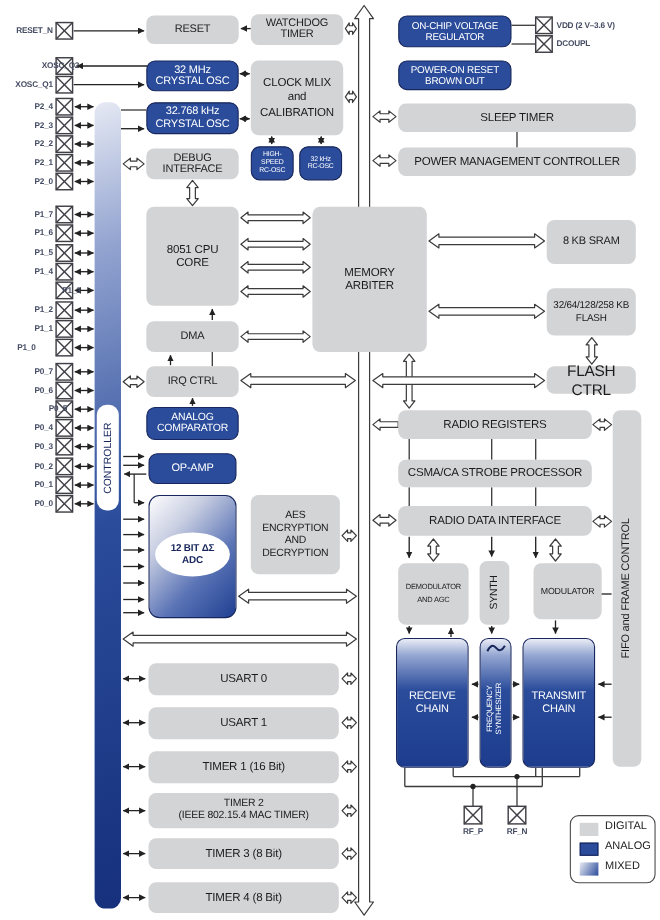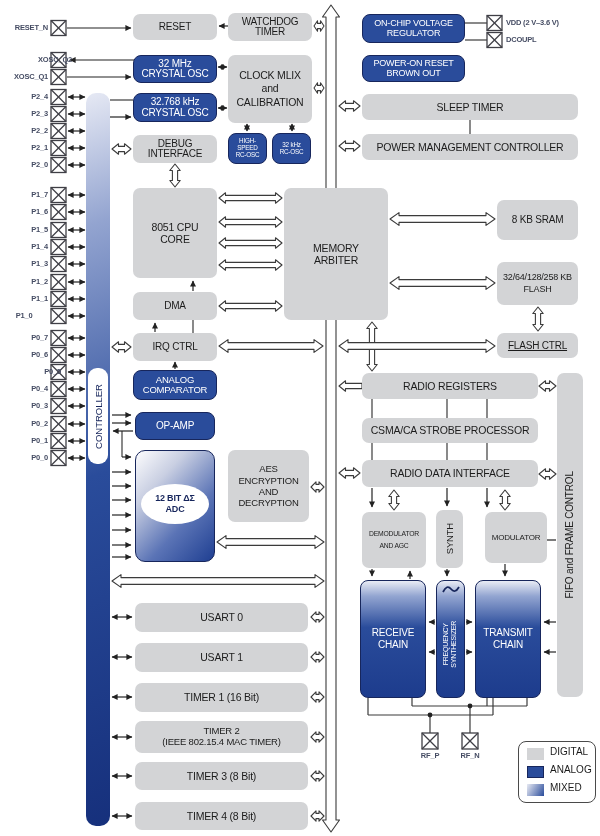--- a/index.html
+++ b/index.html
@@ -353,21 +353,21 @@
 
     <div class="blk analog" style="left:362px;top:14px;width:103px;height:29px;font-size:9px;line-height:1.1;">ON-CHIP VOLTAGE
 REGULATOR</div>
     <div class="blk analog" style="left:362px;top:55px;width:103px;height:27px;font-size:9px;line-height:1.1;">POWER-ON RESET
 BROWN OUT</div>
     <div class="blk digital" style="left:362px;top:94px;width:216px;height:26px;font-size:10.5px;">SLEEP TIMER</div>
     <div class="blk digital" style="left:362px;top:134px;width:216px;height:26px;font-size:10.5px;">POWER MANAGEMENT CONTROLLER</div>
     <div class="blk digital" style="left:497px;top:200px;width:81px;height:40px;font-size:10px;">8 KB SRAM</div>
     <div class="blk digital" style="left:497px;top:262px;width:81px;height:43px;font-size:9px;line-height:1.25;">32/64/128/258 KB
 FLASH</div>
-    <div class="blk digital" style="left:497px;top:333px;width:81px;height:25px;font-size:10px;text-decoration:underline;">FLASH CTRL</div>
+    <div class="blk digital" style="left:497px;top:333px;width:81px;height:25px;font-size:14px;">FLASH CTRL</div>
     <div class="blk digital" style="left:362px;top:373px;width:176px;height:26px;font-size:10.5px;">RADIO REGISTERS</div>
     <div class="blk digital" style="left:362px;top:418px;width:176px;height:25px;font-size:10.5px;">CSMA/CA STROBE PROCESSOR</div>
     <div class="blk digital" style="left:362px;top:460px;width:176px;height:27px;font-size:10.5px;">RADIO DATA INTERFACE</div>
     <div class="blk digital" style="left:362px;top:512px;width:64px;height:56px;font-size:6.8px;line-height:1.8;">DEMODULATOR
 AND AGC</div>
     <div class="blk digital" style="left:436px;top:510px;width:27px;height:58px;">
       <span class="vtext" style="font-size:9.5px;color:#1c1c1c;">SYNTH</span>
     </div>
     <div class="blk digital" style="left:485px;top:512px;width:62px;height:51px;font-size:8px;">MODULATOR</div>
     <div class="blk digital" style="left:557px;top:373px;width:26px;height:324px;">
@@ -409,21 +409,21 @@
       <div class="pin-label" style="left:0;top:72px;width:48px;text-align:right;">XOSC_Q1</div>
       <div class="pin-label" style="left:0;top:92px;width:48px;text-align:right;">P2_4</div>
       <div class="pin-label" style="left:0;top:109px;width:48px;text-align:right;">P2_3</div>
       <div class="pin-label" style="left:0;top:126px;width:48px;text-align:right;">P2_2</div>
       <div class="pin-label" style="left:0;top:143px;width:48px;text-align:right;">P2_1</div>
       <div class="pin-label" style="left:0;top:160px;width:48px;text-align:right;">P2_0</div>
       <div class="pin-label" style="left:0;top:190px;width:48px;text-align:right;">P1_7</div>
       <div class="pin-label" style="left:0;top:207px;width:48px;text-align:right;">P1_6</div>
       <div class="pin-label" style="left:0;top:225px;width:48px;text-align:right;">P1_5</div>
       <div class="pin-label" style="left:0;top:242px;width:48px;text-align:right;">P1_4</div>
-      <div class="pin-label" style="left:0;top:259px;width:48px;text-align:right;">P1_3</div>
+      <div class="pin-label" style="left:0;top:259px;width:48px;text-align:center;padding-left:41px;">P1_3</div>
       <div class="pin-label" style="left:0;top:277px;width:48px;text-align:right;">P1_2</div>
       <div class="pin-label" style="left:0;top:294px;width:48px;text-align:right;">P1_1</div>
       <div class="pin-label" style="left:0;top:311px;width:48px;text-align:center;">P1_0</div>
       <div class="pin-label" style="left:0;top:333px;width:48px;text-align:right;">P0_7</div>
       <div class="pin-label" style="left:0;top:350px;width:48px;text-align:right;">P0_6</div>
       <div class="pin-label" style="left:0;top:367px;width:48px;text-align:right;padding-left:13px;">P0_5</div>
       <div class="pin-label" style="left:0;top:384px;width:48px;text-align:right;">P0_4</div>
       <div class="pin-label" style="left:0;top:401px;width:48px;text-align:right;">P0_3</div>
       <div class="pin-label" style="left:0;top:419px;width:48px;text-align:right;">P0_2</div>
       <div class="pin-label" style="left:0;top:436px;width:48px;text-align:right;">P0_1</div>

